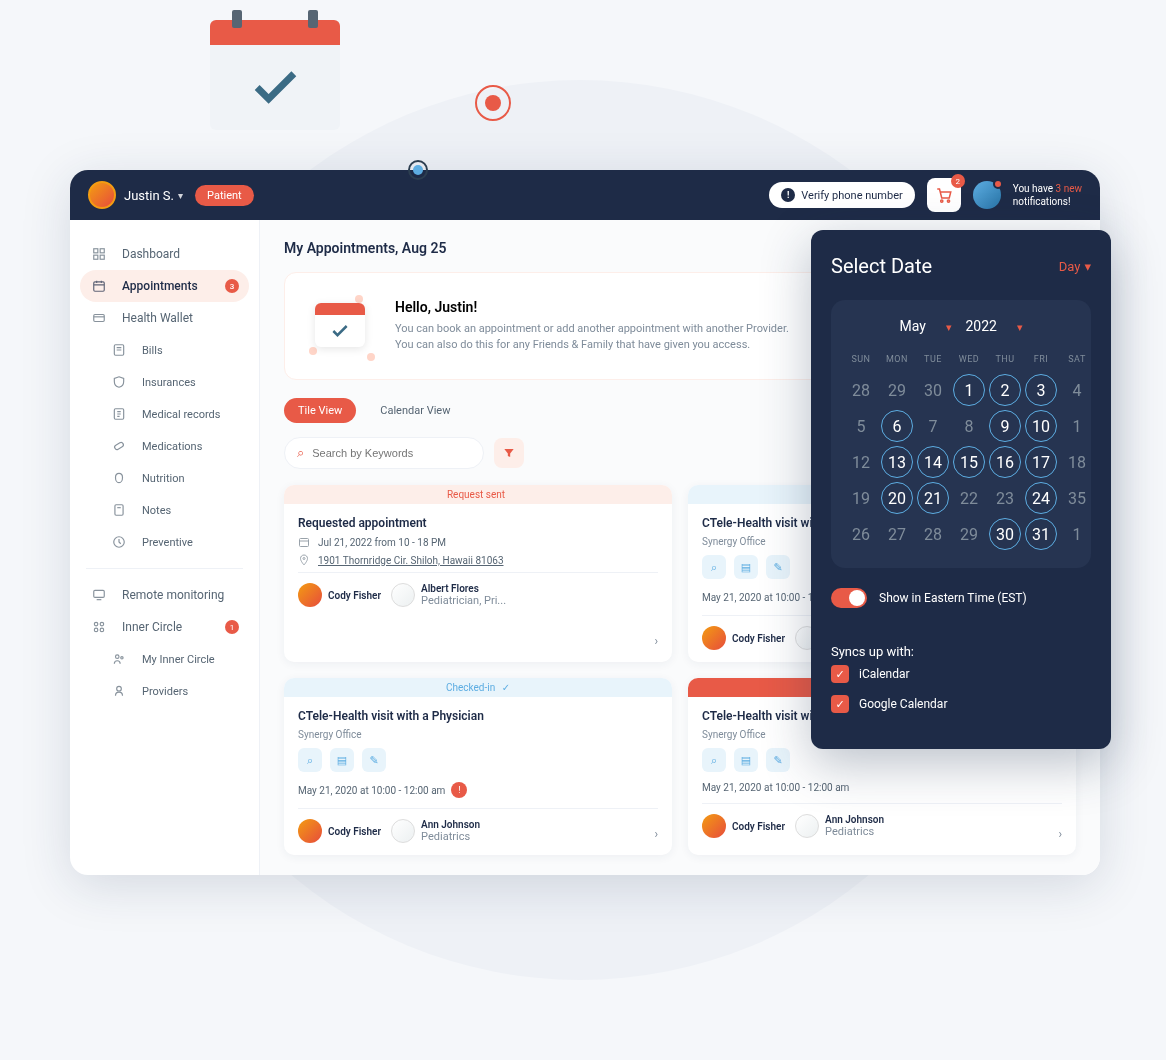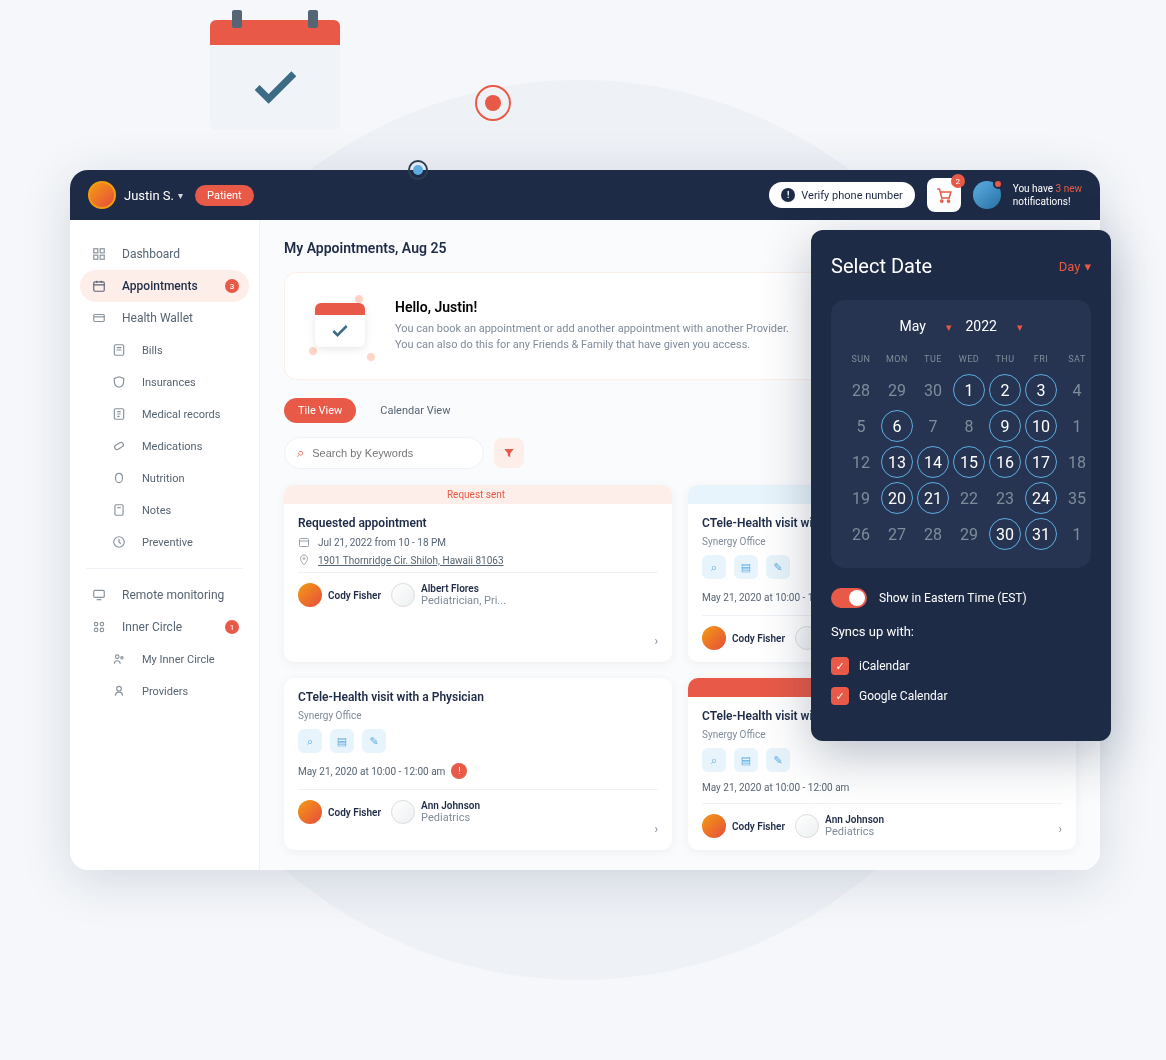--- a/index.html
+++ b/index.html
@@ -94,24 +94,24 @@
 .panel-title { font-size: 20px; font-weight: 400; }
 .panel-mode { color: #e85a47; font-size: 13px; display: flex; align-items: center; gap: 4px; }
 .cal-box { background: #263451; border-radius: 14px; padding: 18px 14px; margin-bottom: 20px; }
 .cal-head { display: flex; justify-content: center; gap: 14px; margin-bottom: 14px; font-size: 14px; }
 .cal-head span { display: flex; align-items: flex-end; gap: 20px; }
 .cal-head .chv { color: #e85a47; font-size: 11px; }
 .cal-grid { display: grid; grid-template-columns: repeat(7, 1fr); gap: 4px; text-align: center; }
 .cal-dh { font-size: 9px; color: #7f8c9a; text-transform: uppercase; padding: 6px 0; letter-spacing: 0.5px; }
 .cal-day { font-size: 16px; padding: 8px 0; color: #7f8c9a; border-radius: 50%; cursor: pointer; width: 32px; height: 32px; display: flex; align-items: center; justify-content: center; margin: 0 auto; }
 .cal-day.ring { border: 1.5px solid #5dade2; color: #fff; }
-.toggle-row { display: flex; align-items: center; gap: 12px; margin-bottom: 16px; font-size: 12px; }
+.toggle-row { display: flex; align-items: center; gap: 12px; margin-bottom: 36px; font-size: 12px; }
 .toggle { width: 36px; height: 20px; background: #e85a47; border-radius: 10px; position: relative; }
 .toggle::after { content: ''; position: absolute; right: 2px; top: 2px; width: 16px; height: 16px; background: #fff; border-radius: 50%; }
-.sync-title { font-size: 13px; margin-bottom: 18px; }
+.sync-title { font-size: 13px; margin-bottom: 6px; }
 .sync-item { display: flex; align-items: center; gap: 10px; font-size: 12px; margin-bottom: 12px; }
 .sync-check { width: 18px; height: 18px; background: #e85a47; border-radius: 4px; display: flex; align-items: center; justify-content: center; color: #fff; font-size: 11px; }
 </style>
 </head>
 <body>
 
 <div class="bg-circle"></div>
 
 <div class="deco-cal">
   <div class="deco-cal-top"></div>
@@ -363,20 +363,21 @@
                   <div>
                     <div class="person-name">Ann Johnson</div>
                     <div class="person-role">Pediatrics</div>
                   </div>
                 </div>
               </div>
             </div>
             <div class="card-arrow">›</div>
           </div>
           <div class="card">
+            <div class="card-banner blue">Checked-in <span class="chev">✓</span></div>
             <div class="card-body">
               <div class="card-title">CTele-Health visit with a Physician</div>
               <div class="card-sub">Synergy Office</div>
               <div class="card-actions">
                 <div class="act-btn">⌕</div>
                 <div class="act-btn">▤</div>
                 <div class="act-btn">✎</div>
               </div>
               <div class="card-time">
                 <span>May 21, 2020 at 10:00 - 12:00 am</span>

